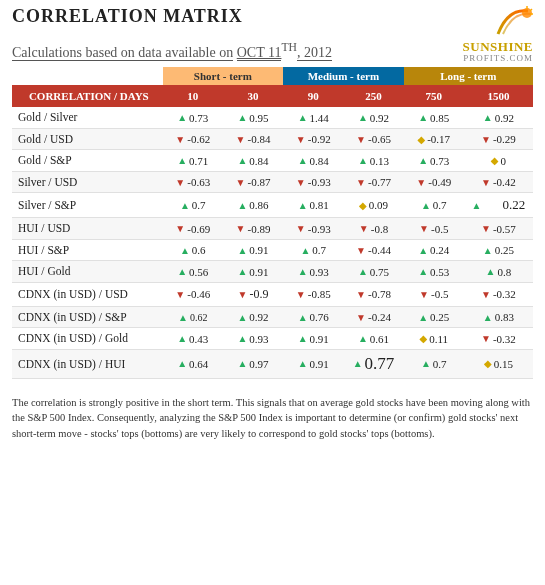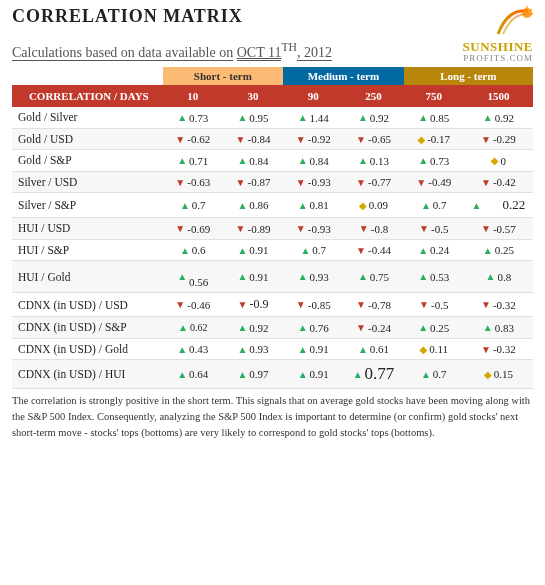--- a/index.html
+++ b/index.html
@@ -126,21 +126,21 @@
     .arrow-down {
       color: #c0392b;
       font-size: 10px;
     }
     .arrow-neutral {
       color: #d4a800;
       font-size: 10px;
     }
 
     .footer-text {
-      margin-top: 4px;
+      margin-top: 16px;
       font-size: 10.5px;
       color: #333;
       line-height: 1.5;
     }
 
     .col-10 { width: 52px; }
     .col-30 { width: 52px; }
     .col-90 { width: 52px; }
     .col-250 { width: 52px; }
     .col-750 { width: 52px; }
@@ -387,21 +387,21 @@
             </span></td>
           <td><span class="cell-value">
               <span class="arrow-up">▲</span>
               <span style="font-size: 11px;">0.25</span>
             </span></td>
         </tr>
         <tr>
           <td class="row-label">HUI / Gold</td>
           <td><span class="cell-value">
               <span class="arrow-up">▲</span>
-              <span style="font-size: 11px; margin-top: 11px;">0.56</span>
+              <span style="font-size: 11px;">0.56</span>
             </span></td>
           <td><span class="cell-value">
               <span class="arrow-up">▲</span>
               <span style="font-size: 11px;">0.91</span>
             </span></td>
           <td><span class="cell-value">
               <span class="arrow-up">▲</span>
               <span style="font-size: 11px;">0.93</span>
             </span></td>
           <td><span class="cell-value">

